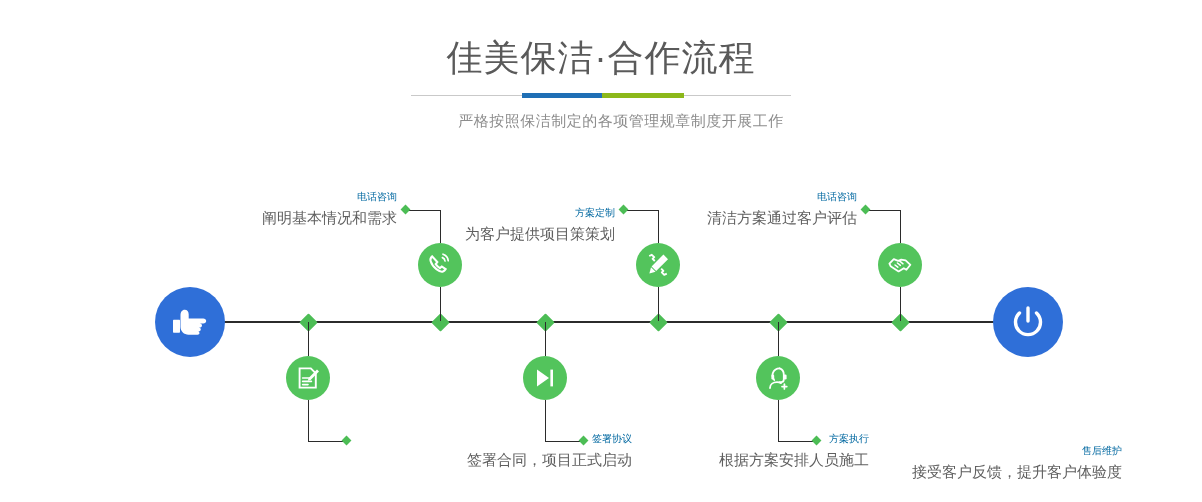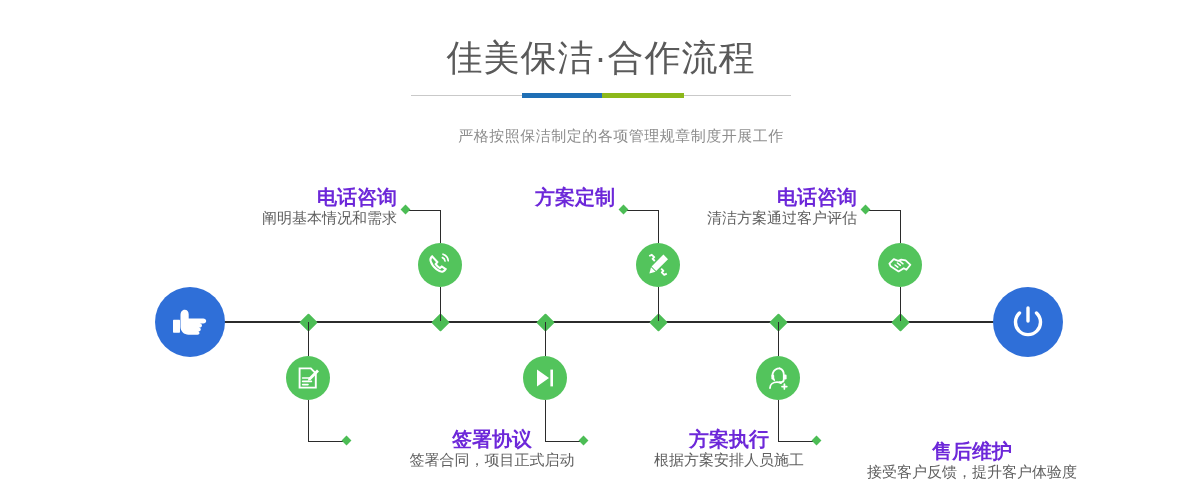--- a/index.html
+++ b/index.html
@@ -56,21 +56,21 @@
     background: #1f6fb5;
   }
   .divider .seg-green {
     position: absolute;
     left: 191px; top: 1px;
     width: 82px; height: 5px;
     background: #8cb81a;
   }
 
   .page-subtitle {
-    margin-top: 26px;
+    margin-top: 11px;
     font-size: 15px;
     line-height: 20px;
     color: #8d8d8d;
     letter-spacing: 0.5px;
     padding-left: 40px;
   }
 
   
   .timeline-axis {
     position: absolute;
@@ -133,32 +133,31 @@
     width: 7px; height: 7px;
     background: #4cbd55;
     transform: rotate(45deg);
   }
 
   .label-block {
     position: absolute;
     white-space: nowrap;
   }
   .label-block .lb-title {
-    font-size: 20px;
+    font-size: 10px;
     line-height: 22px;
-    color: #6d28d9;
-    font-weight: bold;
+    color: #0369a1;
   }
   .label-block .lb-desc {
     font-size: 15px;
     line-height: 20px;
     color: #5f5f5f;
   }
   .label-block.align-right { text-align: right; }
-  .label-block.align-left  { text-align: center; }
+  .label-block.align-left  { text-align: right; }
 </style>
 </head>
 <body>
 
 <div id="stage">
 
   <div class="header">
     <div class="page-title">佳美保洁·合作流程</div>
     <div class="divider">
       <div class="rule"></div>
@@ -246,22 +245,23 @@
   <div class="node-circle" style="left:636px; top:243px;">
     <span>
       <svg width="26" height="26" viewBox="0 0 26 26">
         <path fill="#ffffff" d="M18.4 2.6l4.6 4.6-11.8 11.8-4.6-4.6z"></path>
         <path fill="#ffffff" d="M6.0 15.2l4.6 4.6-6.2 1.6z"></path>
         <path fill="none" stroke="#ffffff" stroke-width="1.9" stroke-linejoin="round" d="M4.2 4.0l2.6-1.2 2.4 2.4-1.6 1.6 2.2 2.2"></path>
         <path fill="none" stroke="#ffffff" stroke-width="1.9" stroke-linejoin="round" d="M21.8 21.6l-2.6 1.2-2.4-2.4 1.6-1.6-2.2-2.2"></path>
       </svg>
     </span>
   </div>
-  <div class="label-block align-right" style="left:372px; top:186px; width:243px;">
+  <div class="label-block align-right" style="left:372px; top:202px; width:243px;">
     <div class="lb-title">方案定制</div>
+    <div class="lb-desc">为客户提供项目策策划</div>
   </div>
 
   <div class="connector-v" style="left:545px; top:322px; height:34px;"></div>
   <div class="connector-v" style="left:545px; top:400px; height:41px;"></div>
   <div class="connector-h" style="left:545px; top:441px; width:37px;"></div>
   <div class="tip-diamond" style="left:580px; top:437px;"></div>
   <div class="node-circle" style="left:523px; top:356px;">
     <span>
       <svg width="26" height="26" viewBox="0 0 26 26">
         <path fill="#ffffff" d="M5.0 4.6L17.0 13.0 5.0 21.4z"></path>

